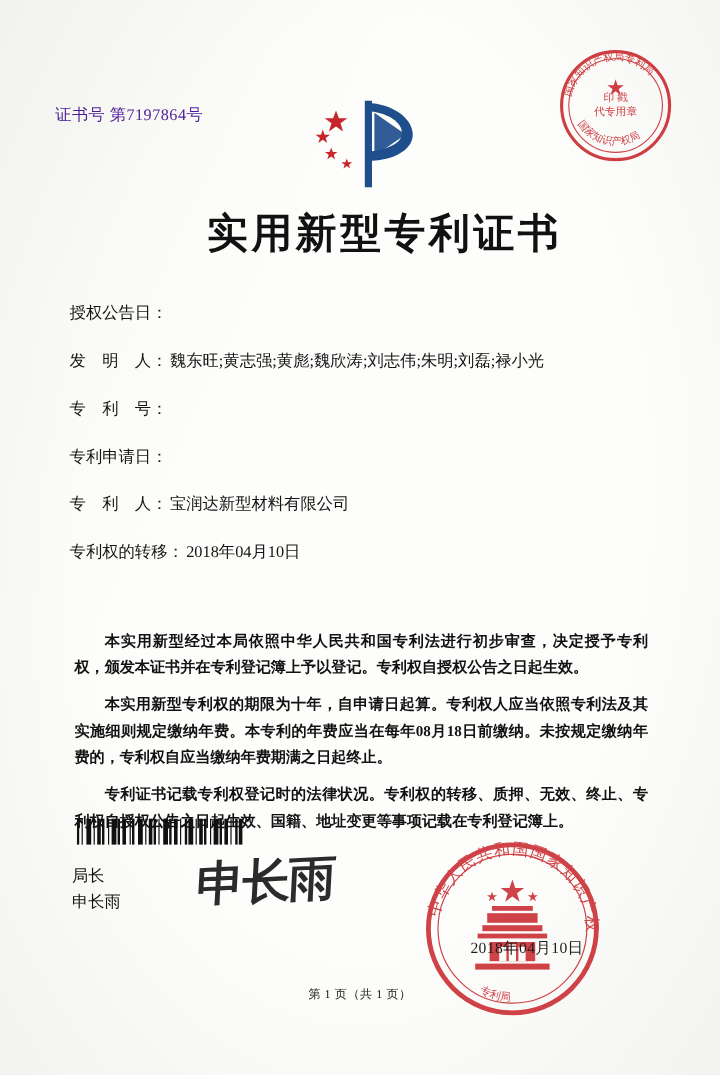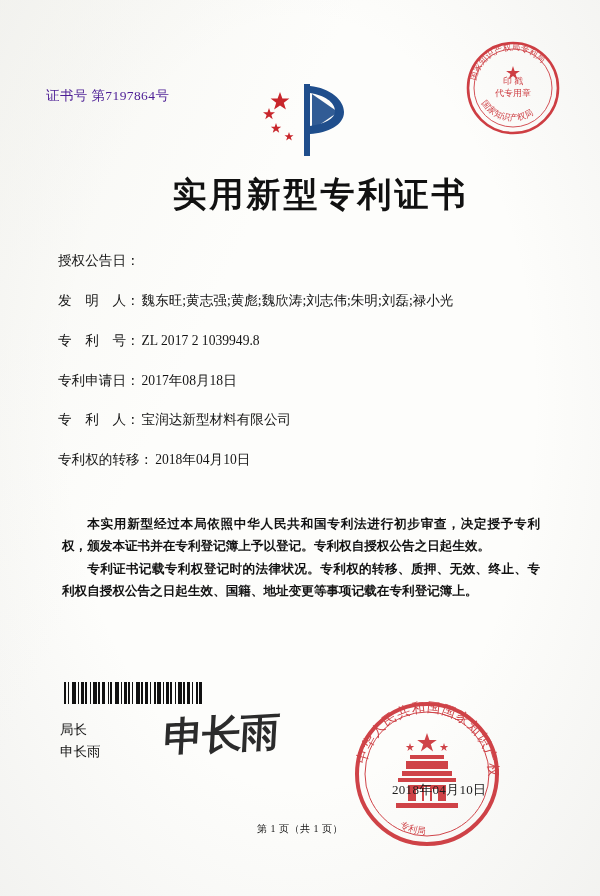--- a/index.html
+++ b/index.html
@@ -111,21 +111,21 @@
     width: 478px;
     top: 514px;
     font-size: 12.6px;
     line-height: 1.72;
     color: #121212;
     text-align: justify;
     font-weight: bold;
     font-family: "Liberation Serif", "DejaVu Serif", serif;
   }
   .body-text p {
-    margin: 0 0 2px 0;
+    margin: 10px 0 2px 0;
     text-indent: 2em;
   }
 
   
   .barcode {
     position: absolute;
     left: 64px;
     top: 682px;
     width: 180px;
     height: 22px;
@@ -253,41 +253,40 @@
       <span class="field-colon">：</span>
     </div>
     <div class="field-row">
       <span class="field-label">发　明　人</span>
       <span class="field-colon">：</span>
       <span class="field-value">魏东旺;黄志强;黄彪;魏欣涛;刘志伟;朱明;刘磊;禄小光</span>
     </div>
     <div class="field-row">
       <span class="field-label">专　利　号</span>
       <span class="field-colon">：</span>
-      <span class="field-value">ZL 2017 2 1039949.8</span>
     </div>
     <div class="field-row">
       <span class="field-label">专利申请日</span>
       <span class="field-colon">：</span>
-      <span class="field-value">2017年08月18日</span>
     </div>
     <div class="field-row">
       <span class="field-label">专　利　人</span>
       <span class="field-colon">：</span>
       <span class="field-value">宝润达新型材料有限公司</span>
     </div>
     <div class="field-row">
       <span class="field-label">专利权的转移</span>
       <span class="field-colon">：</span>
       <span class="field-value">2018年04月10日</span>
     </div>
   </div>
 
   <div class="body-text">
     <p>本实用新型经过本局依照中华人民共和国专利法进行初步审查，决定授予专利权，颁发本证书并在专利登记簿上予以登记。专利权自授权公告之日起生效。</p>
+    <p>本实用新型专利权的期限为十年，自申请日起算。专利权人应当依照专利法及其实施细则规定缴纳年费。本专利的年费应当在每年08月18日前缴纳。未按规定缴纳年费的，专利权自应当缴纳年费期满之日起终止。</p>
     <p>专利证书记载专利权登记时的法律状况。专利权的转移、质押、无效、终止、专利权自授权公告之日起生效、国籍、地址变更等事项记载在专利登记簿上。</p>
   </div>
 
   <div class="barcode">
     <i style="width:2px"></i>
       <i style="width:2px;background:transparent"></i>
     <i style="width:1px"></i>
       <i style="width:3px;background:transparent"></i>
     <i style="width:4px"></i>
       <i style="width:2px;background:transparent"></i>

